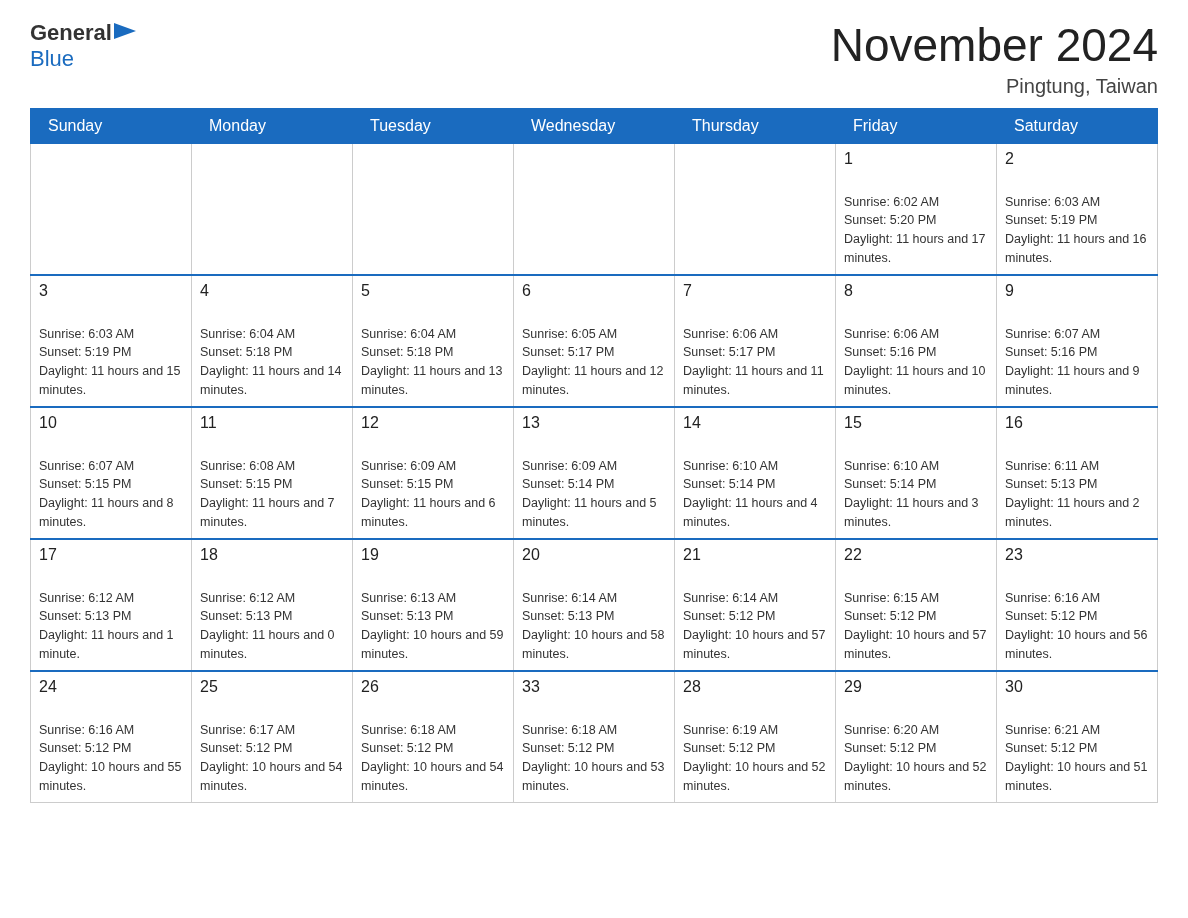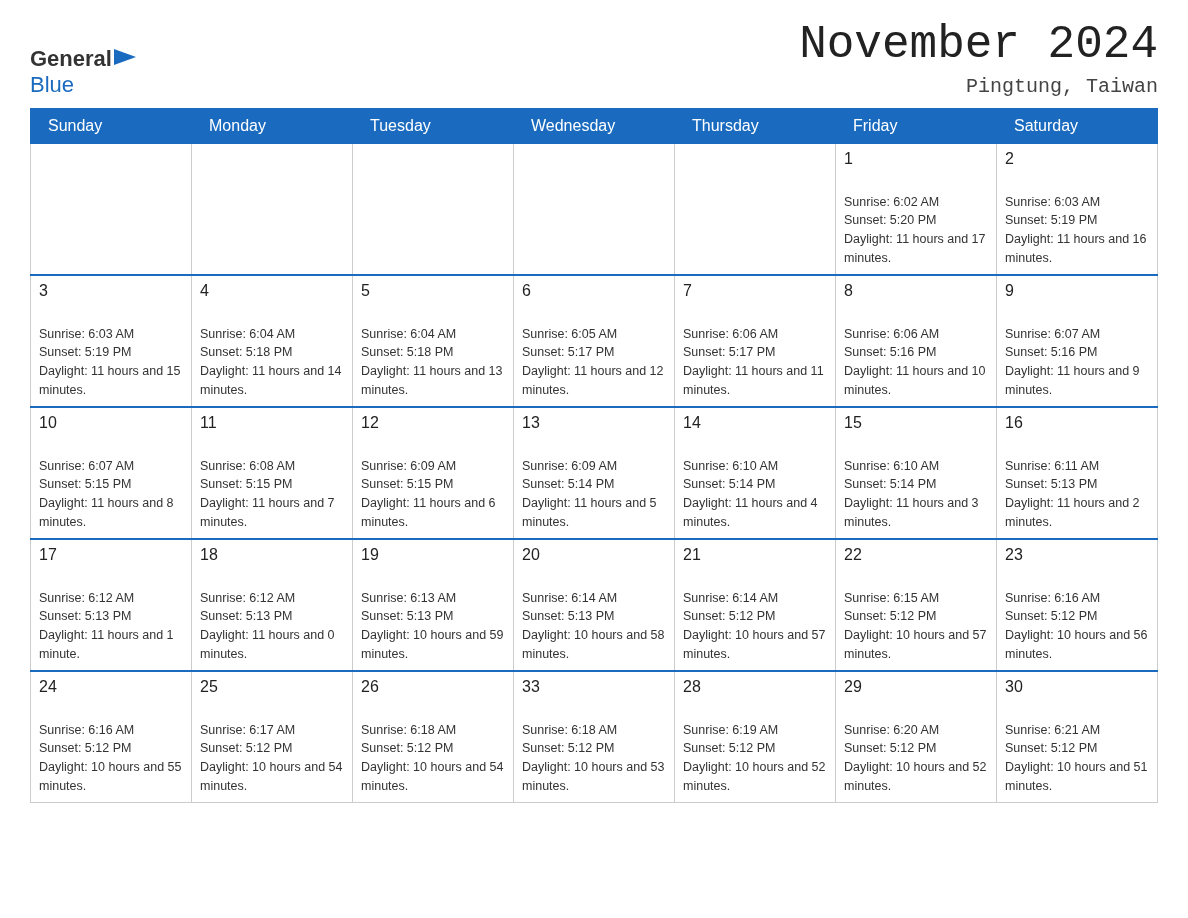--- a/index.html
+++ b/index.html
@@ -5,21 +5,21 @@
     * { box-sizing: border-box; margin: 0; padding: 0; }
     body {
       font-family: Arial, sans-serif;
       background: #fff;
       padding: 20px 30px;
       color: #333;
     }
     .header-area {
       display: flex;
       justify-content: space-between;
-      align-items: flex-end;
+      align-items: flex-start;
       margin-bottom: 10px;
     }
     .logo-text-general {
       font-size: 22px;
       font-weight: bold;
       color: #333;
     }
     .logo-text-blue {
       font-size: 22px;
       font-weight: normal;
@@ -28,21 +28,20 @@
     .logo-block {
       display: flex;
       flex-direction: column;
     }
     .logo-row1 {
       display: flex;
       align-items: center;
     }
     .title-area {
       text-align: right;
-      font-family: Liberation Mono, monospace;
     }
     .month-title {
       font-size: 46px;
       font-weight: normal;
       color: #222;
       line-height: 1.1;
     }
     .location-title {
       font-size: 20px;
       color: #444;

